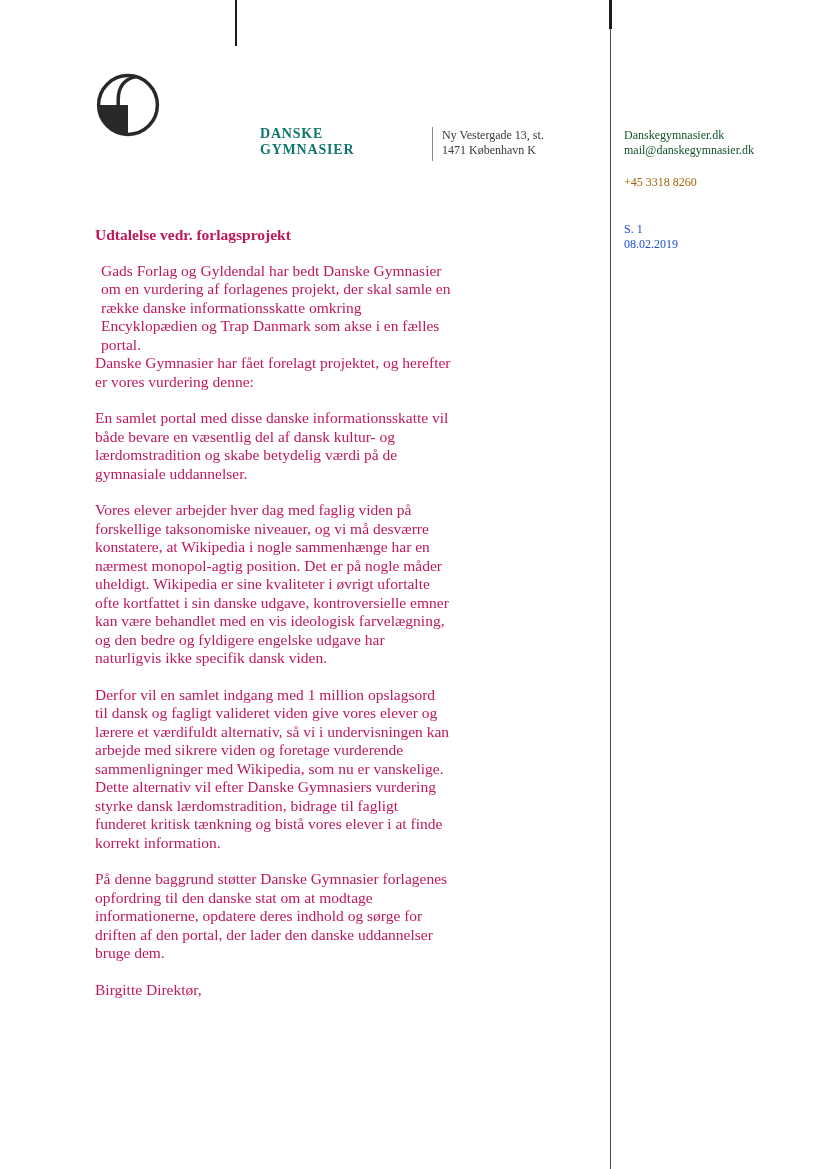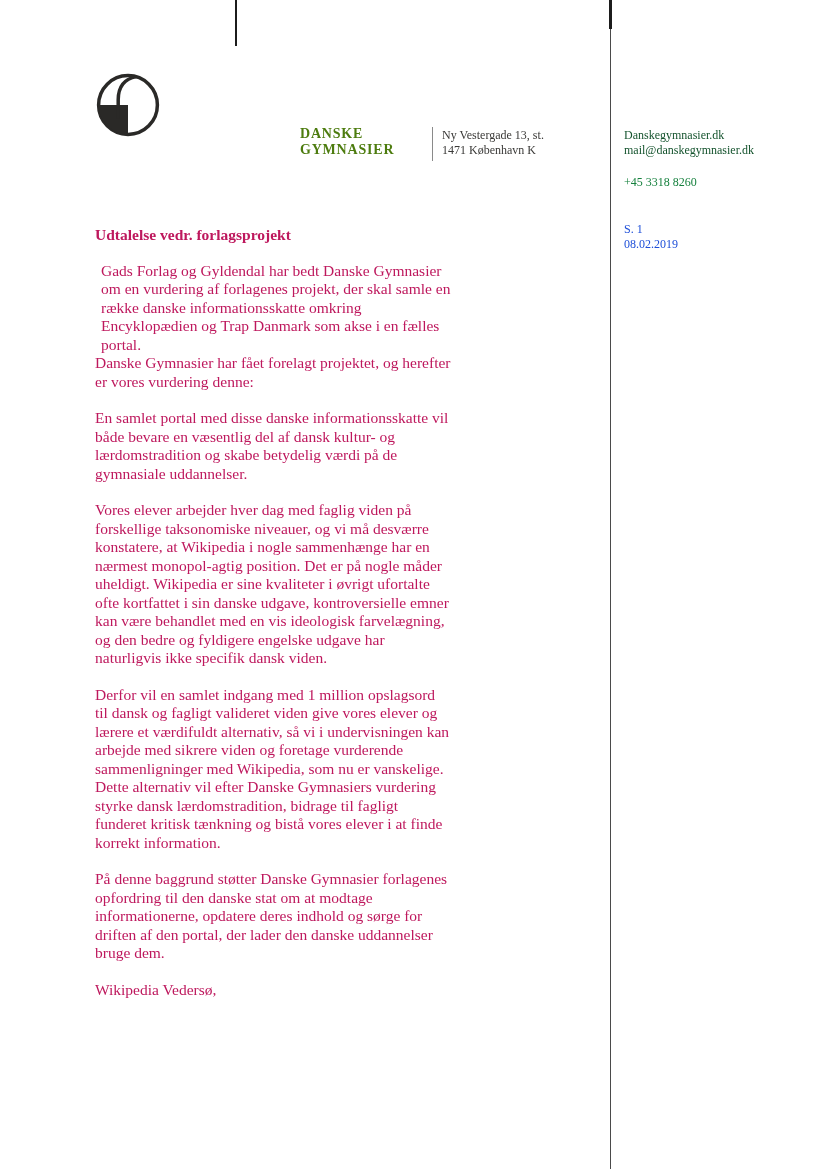--- a/index.html
+++ b/index.html
@@ -17,28 +17,27 @@
   
   .tick-left   { position: absolute; left: 235px; top: 0; width: 2px; height: 46px; background: #1c1c1c; }
   .right-rule  { position: absolute; left: 610px; top: 0; width: 1px; height: 1169px; background: #4a4a4a; }
   .right-tick  { position: absolute; left: 609px; top: 0; width: 3px; height: 29px; background: #1c1c1c; }
 
   .logo { position: absolute; left: 95px; top: 72px; width: 66px; height: 66px; }
 
   .org-name {
     position: absolute; left: 260px; top: 126px;
     font-weight: bold; font-size: 14px; letter-spacing: 0.8px; line-height: 16px;
-    color: #4d7c0f;
-    margin-left: 40px;
+    color: #0f766e;
   }
   .header-divider { position: absolute; left: 432px; top: 127px; width: 1px; height: 34px; background: #8a8a8a; }
   .address { position: absolute; left: 442px; top: 128px; font-size: 12px; line-height: 15px; color: #3a3937; }
 
   .contact-top   { position: absolute; left: 624px; top: 128px; font-size: 12px; line-height: 15px; color: #14532d; }
-  .contact-phone { position: absolute; left: 624px; top: 175px; font-size: 12px; line-height: 15px; color: #15803d; }
+  .contact-phone { position: absolute; left: 624px; top: 175px; font-size: 12px; line-height: 15px; color: #a16207; }
   .page-meta     { position: absolute; left: 624px; top: 222px; font-size: 12px; line-height: 15px; color: #1d4ed8; }
 
   .body-col {
     position: absolute; left: 95px; top: 226px; width: 356px;
     font-size: 15.5px; line-height: 18.5px; color: #be185d;
   }
   .letter-title { font-size: 15.5px; font-weight: bold; margin: 0 0 17px 0; }
   .body-col p { margin: 0 0 18px 0; }
   .body-col p.tight { margin-bottom: 0; margin-left: 6px; }
   .body-col p.closing { margin-bottom: 28px; }
@@ -90,17 +89,17 @@
 
     <p class="tight">Gads Forlag og Gyldendal har bedt Danske Gymnasier om en vurdering af forlagenes projekt, der skal samle en række danske informationsskatte omkring Encyklopædien og Trap Danmark som akse i en fælles portal.</p>
     <p>Danske Gymnasier har fået forelagt projektet, og herefter er vores vurdering denne:</p>
     <p>En samlet portal med disse danske informationsskatte vil både bevare en væsentlig del af dansk kultur- og lærdomstradition og skabe betydelig værdi på de gymnasiale uddannelser.</p>
     <p>Vores elever arbejder hver dag med faglig viden på forskellige taksonomiske niveauer, og vi må desværre konstatere, at Wikipedia i nogle sammenhænge har en nærmest monopol-agtig position. Det er på nogle måder uheldigt. Wikipedia er sine kvaliteter i øvrigt ufortalte ofte kortfattet i sin danske udgave, kontroversielle emner kan være behandlet med en vis ideologisk farvelægning, og den bedre og fyldigere engelske udgave har naturligvis ikke specifik dansk viden.</p>
     <p>Derfor vil en samlet indgang med 1 million opslagsord til dansk og fagligt valideret viden give vores elever og lærere et værdifuldt alternativ, så vi i undervisningen kan arbejde med sikrere viden og foretage vurderende sammenligninger med Wikipedia, som nu er vanskelige. Dette alternativ vil efter Danske Gymnasiers vurdering styrke dansk lærdomstradition, bidrage til fagligt funderet kritisk tænkning og bistå vores elever i at finde korrekt information.</p>
     <p>På denne baggrund støtter Danske Gymnasier forlagenes opfordring til den danske stat om at modtage informationerne, opdatere deres indhold og sørge for driften af den portal, der lader den danske uddannelser bruge dem.</p>
 
 
     <div class="signature">
-      <div>Wikipedia Vedersø,</div>
+      <div>Birgitte Direktør,</div>
     </div>
   </div>
 
 </div>
 
 </body></html>

